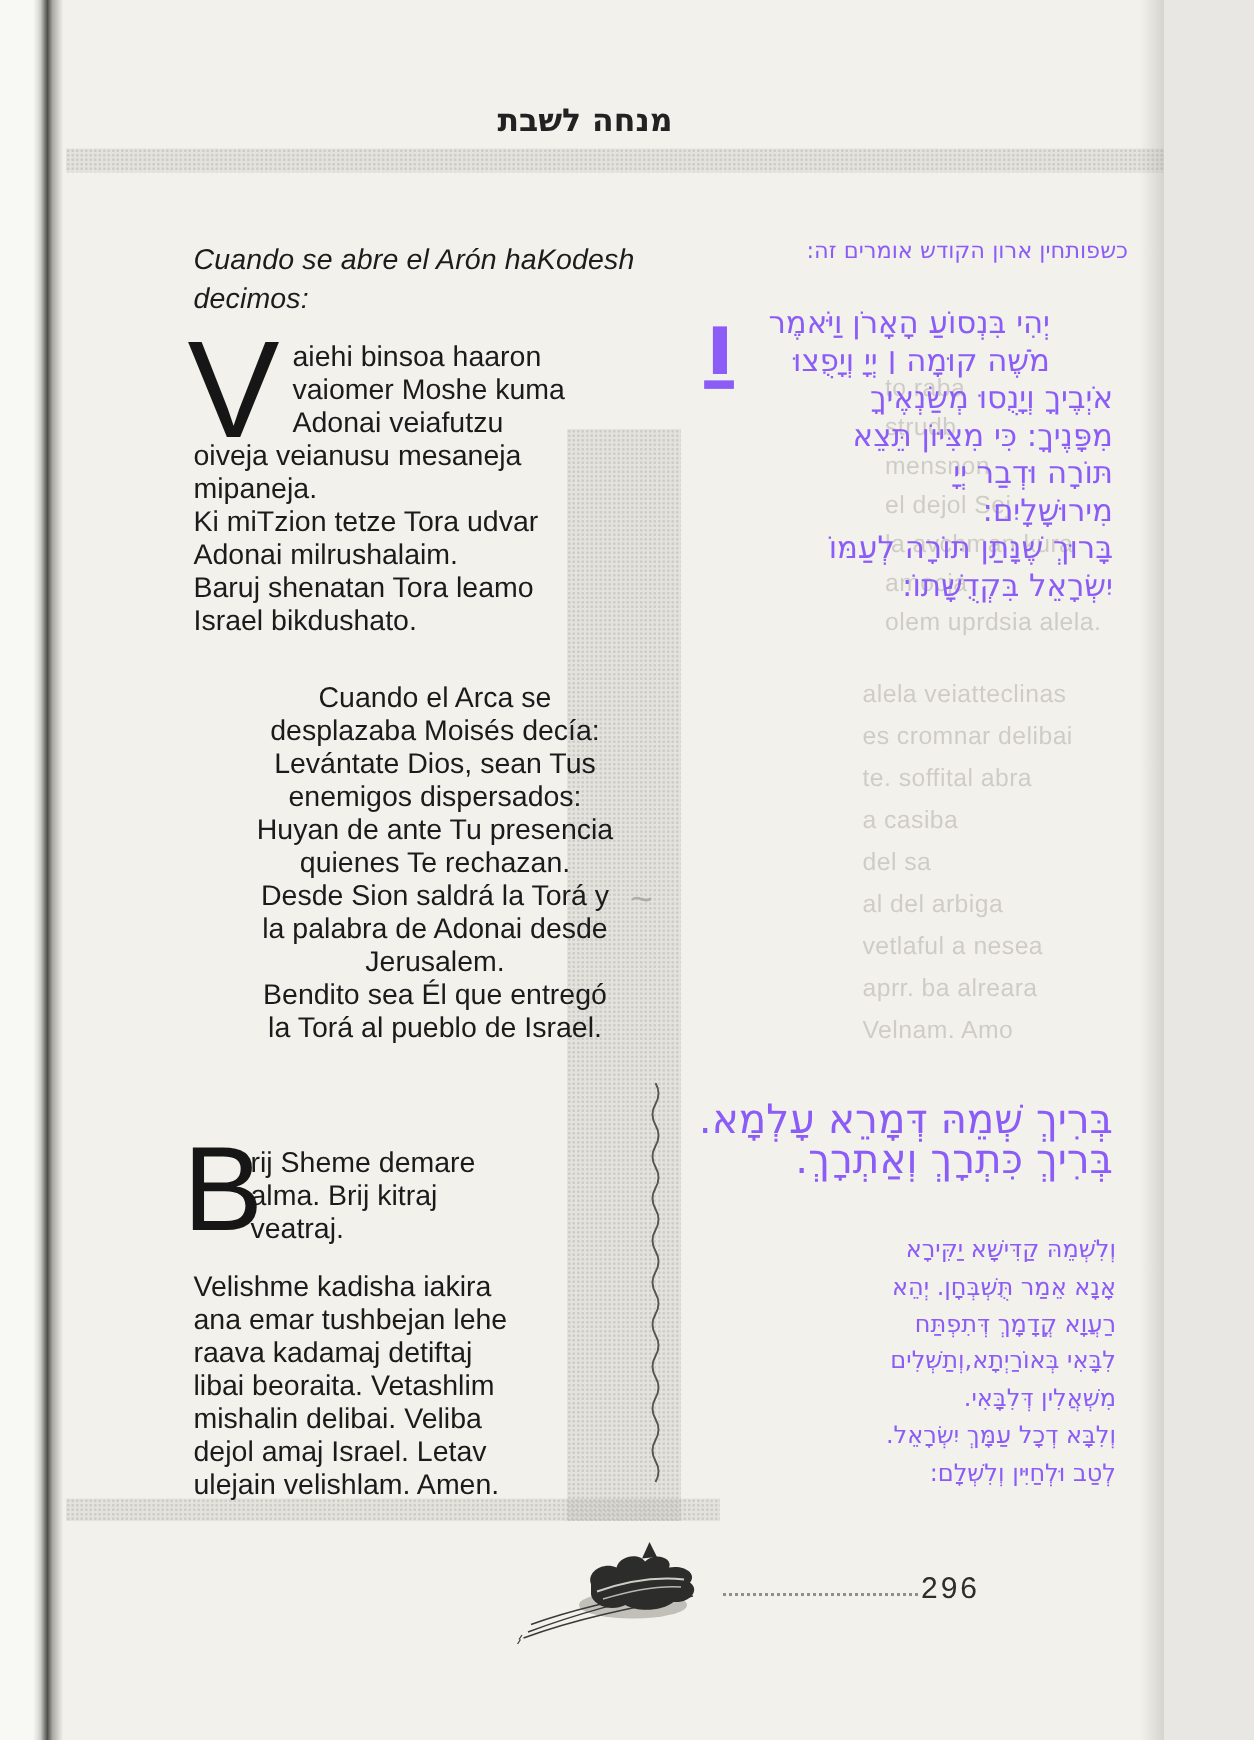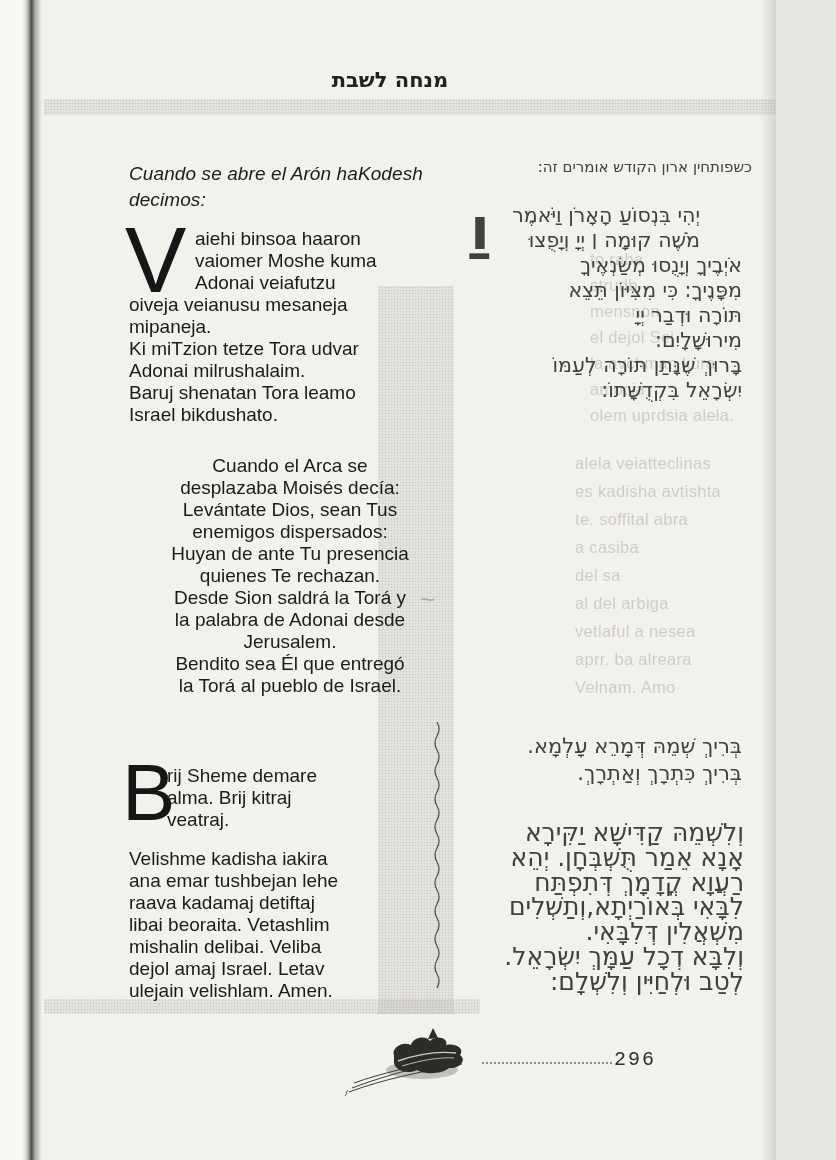--- a/index.html
+++ b/index.html
@@ -34,41 +34,41 @@
   .v-para{top:228px;}
   .dropcap{position:absolute;left:-4px;top:-2px;font-weight:400;color:#161616;}
   .dc-v{font-size:92px;line-height:68px;letter-spacing:-2px;}
   .dc-b{font-size:80px;line-height:60px;left:-7px;}
   .ind-v{margin-left:66px;}
   .ind-b{margin-left:38px;}
   .trans{top:455px;text-align:center;}
   .b-para{top:765px;}
   .veli{top:848px;}
   
-  .rcol{direction:rtl;font-family:"DejaVu Sans",sans-serif;color:#404040;}
+  .rcol{direction:rtl;font-family:"DejaVu Sans",sans-serif;color:#8b5cf6;}
   .instr{left:452px;top:158px;width:300px;font-size:15px;}
   .he-open{left:470px;top:203px;width:272px;font-size:20.5px;line-height:25px;font-weight:500;}
   .he-dropcap{position:absolute;left:0;top:1px;font-size:58px;line-height:50px;font-weight:bold;
     font-family:"DejaVu Sans",sans-serif;direction:rtl;}
   .he-ind{padding-right:42px;}
-  .he-brij{left:462px;top:733px;width:280px;font-size:21px;line-height:27px;font-weight:500;}
-  .he-veli{left:462px;top:821px;width:282px;font-size:25px;line-height:24.8px;font-weight:500;}
+  .he-brij{left:462px;top:733px;width:280px;font-size:27px;line-height:27px;font-weight:500;}
+  .he-veli{left:462px;top:821px;width:282px;font-size:16px;line-height:24.8px;font-weight:500;}
   
   .wavy{left:431px;top:722px;width:12px;height:270px;}
   
   .ghost{color:#aeaca3;opacity:.52;filter:blur(.4px);font-size:16.5px;text-align:left;
     font-weight:500;letter-spacing:.3px;}
   .ghost-a{left:590px;top:246px;width:200px;line-height:26px;}
   .ghost-b{left:575px;top:449px;width:220px;line-height:28px;}
   .tilde{left:420px;top:584px;font-size:26px;color:#a3a29b;opacity:.8;}
   
   .leaf{left:342px;top:1026px;width:138px;height:70px;}
   .dotted-rule{left:482px;top:1062px;width:130px;height:0;border-top:2px dotted #8f8e88;}
   .page-num{left:614px;top:1048px;font-size:20px;letter-spacing:2px;color:#2d2d2b;
-    font-family:Liberation Mono, monospace;}
+    font-family:Liberation Sans, sans-serif;}
 </style>
 </head>
 <body>
 
 <div class="page">
 
   <div class="abs margin-left"></div>
   <div class="abs binding"></div>
   <div class="abs edge-right"></div>
   <div class="abs halftone band-top"></div>
@@ -81,21 +81,21 @@
     <div class="line">to raba</div>
     <div class="line">strudb</div>
     <div class="line">mensnon</div>
     <div class="line">el dejol Sej</div>
     <div class="line">la avchman kura</div>
     <div class="line">amocja</div>
     <div class="line">olem uprdsia alela.</div>
   </div>
   <div class="abs ghost ghost-b">
     <div class="line">alela veiatteclinas</div>
-    <div class="line">es kadisha avtishta</div>
+    <div class="line">es cromnar delibai</div>
     <div class="line">te. soffital abra</div>
     <div class="line">a casiba</div>
     <div class="line">del sa</div>
     <div class="line">al del arbiga</div>
     <div class="line">vetlaful a nesea</div>
     <div class="line">aprr. ba alreara</div>
     <div class="line">Velnam. Amo</div>
   </div>
   <div class="abs tilde">~</div>
 

